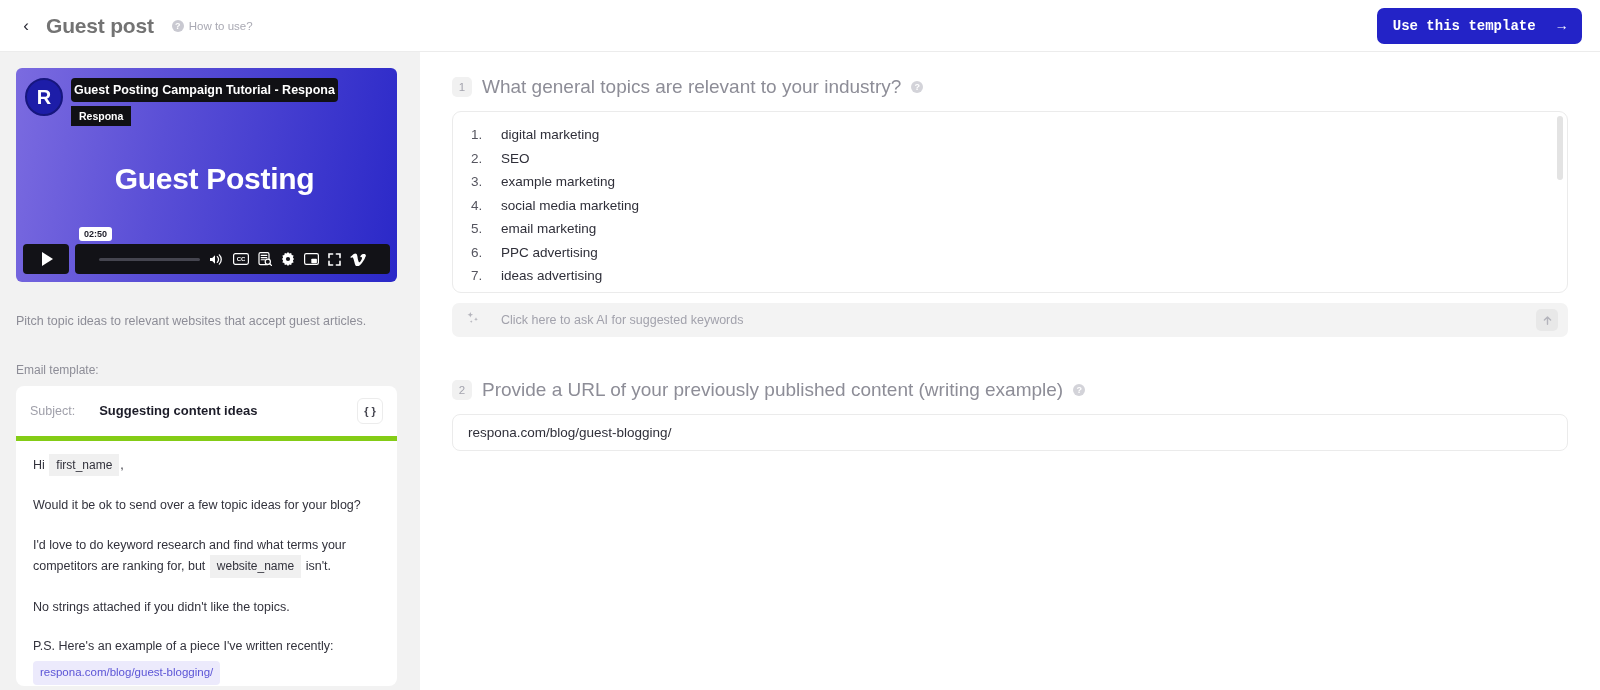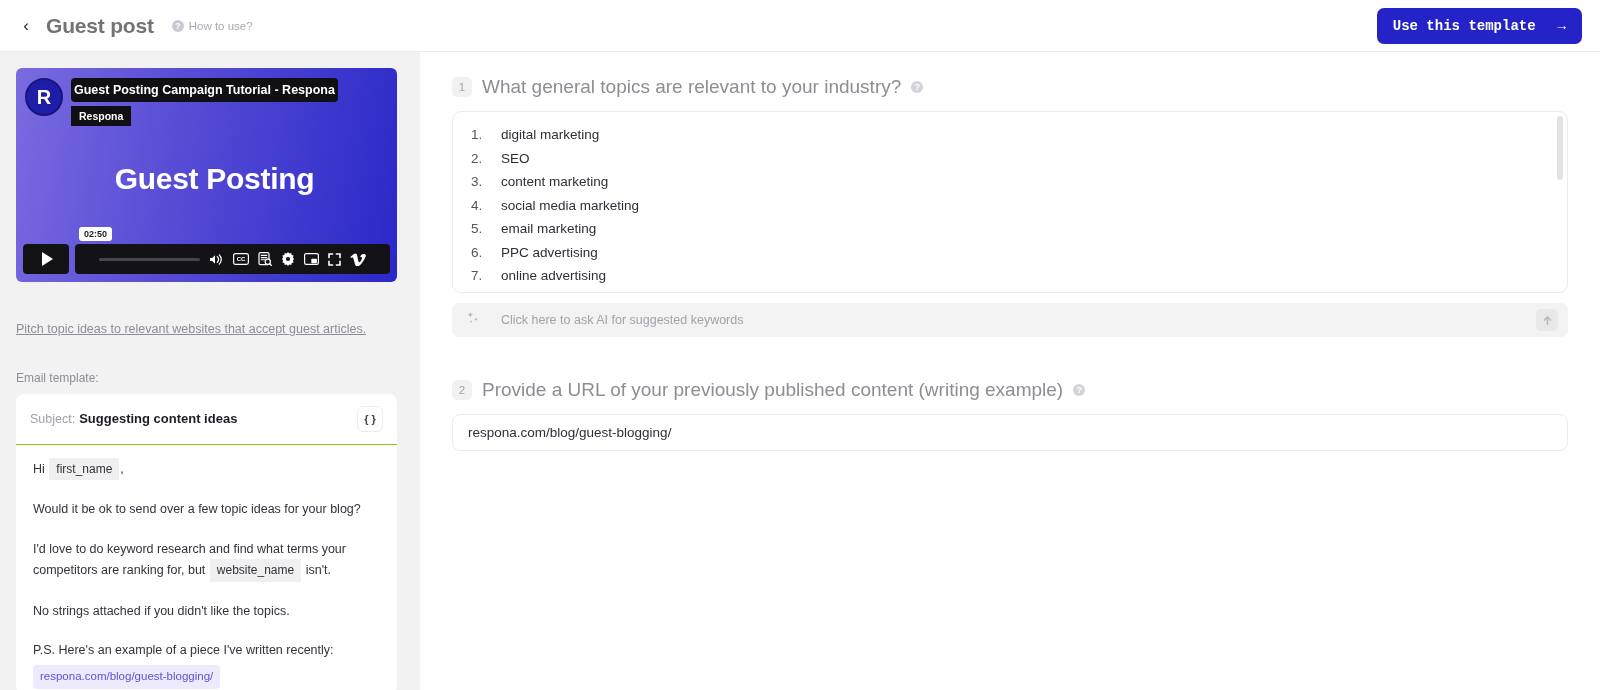--- a/index.html
+++ b/index.html
@@ -183,45 +183,44 @@
   }
   .v-ic {
     color: #ffffff;
     flex: none;
     display: flex; align-items: center; justify-content: center;
     cursor: pointer;
   }
   .v-ic svg { display: block; }
 
   .pitch-desc {
-    margin-top: 38px;
+    margin-top: 30px;
     font-size: 12.5px;
     color: #8d8d97;
     line-height: 1.5;
-    text-decoration: underline;
   }
   .tmpl-label {
     margin-top: 32px;
     font-size: 12px;
     color: #8d8d97;
   }
   .email-card {
     margin-top: 9px;
     background: #ffffff;
     border-radius: 8px;
     width: 381px;
     height: 300px;
     overflow: hidden;
     position: relative;
   }
   .subject-row {
     display: flex; align-items: center;
     padding: 12px 14px;
-    border-bottom: 1px solid #84cc16;
-    gap: 4px;
+    border-bottom: 5px solid #84cc16;
+    gap: 24px;
     justify-content: flex-end;
   }
   .subject-key { font-size: 12.5px; color: #a0a0aa; }
   .subject-val { font-size: 13px; color: #1c1c28; font-weight: 700; flex: 1; }
   .braces-btn {
     width: 26px; height: 26px;
     border: 1px solid #ececec;
     border-radius: 6px;
     background: #ffffff;
     color: #44444f;
@@ -480,37 +479,37 @@
         <li>
             <span class="idx">1.</span>
             <span>digital marketing</span>
           </li>
         <li>
             <span class="idx">2.</span>
             <span>SEO</span>
           </li>
         <li>
             <span class="idx">3.</span>
-            <span>content marketing</span>
+            <span>example marketing</span>
           </li>
         <li>
             <span class="idx">4.</span>
             <span>social media marketing</span>
           </li>
         <li>
             <span class="idx">5.</span>
             <span>email marketing</span>
           </li>
         <li>
             <span class="idx">6.</span>
             <span>PPC advertising</span>
           </li>
         <li>
             <span class="idx">7.</span>
-            <span>online advertising</span>
+            <span>ideas advertising</span>
           </li>
         <li>
             <span class="idx">8.</span>
             <span>marketing analytics</span>
           </li>
       </ol>
       <div class="kw-scrollbar">
         <div class="kw-thumb"></div>
       </div>
     </div>

